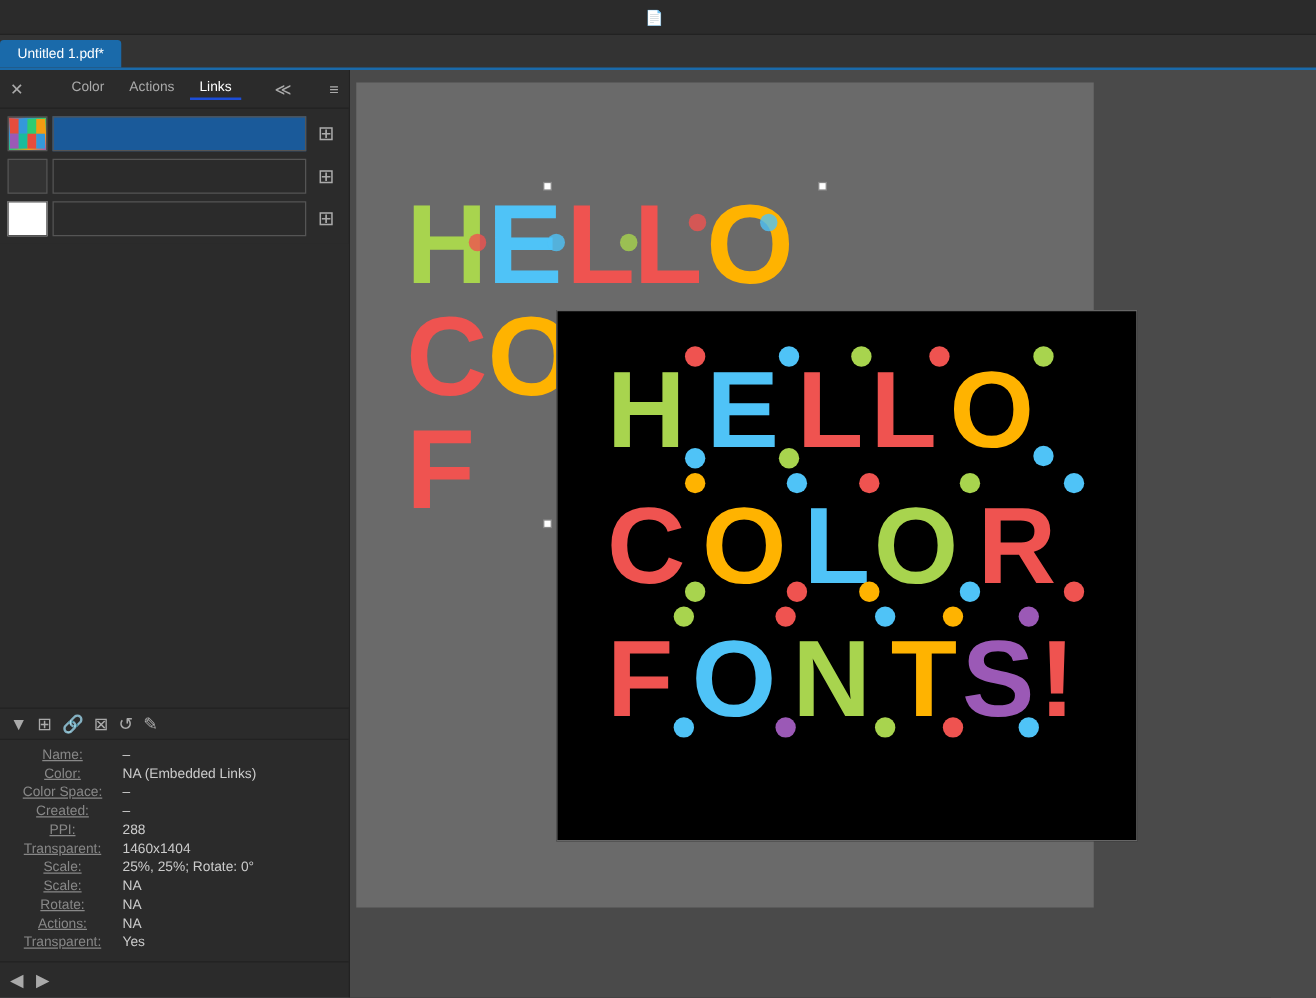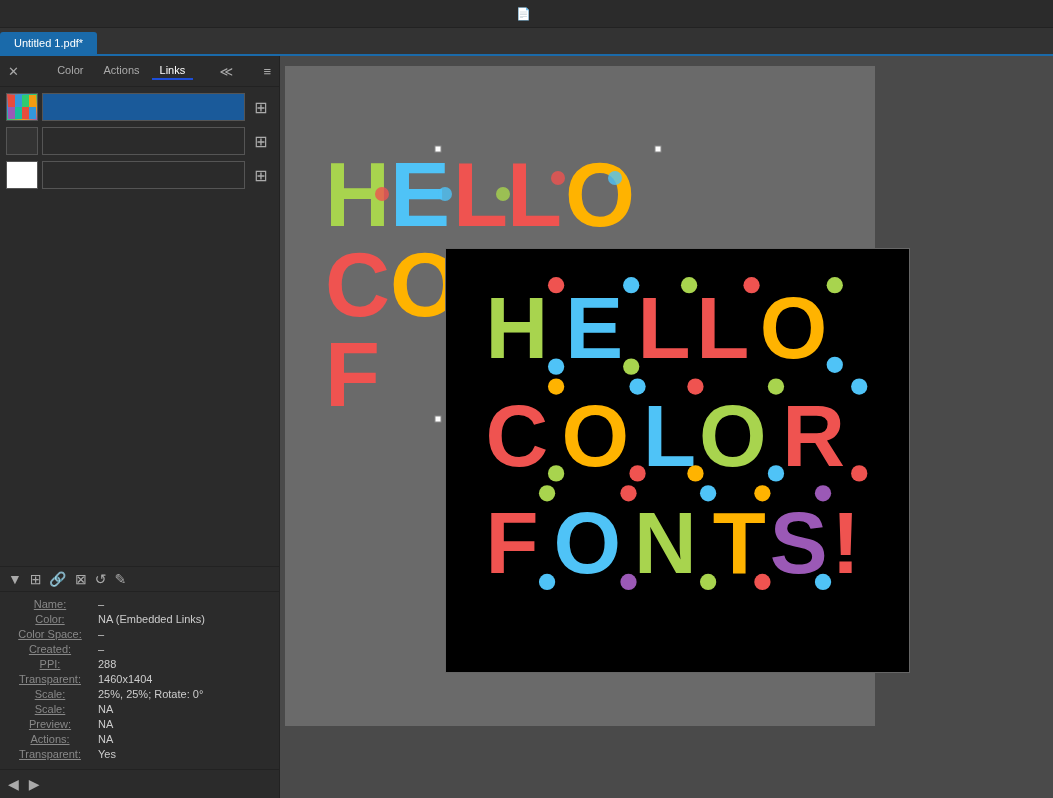--- a/index.html
+++ b/index.html
@@ -348,21 +348,21 @@
       </div>
       <div class="info-row">
         <span class="info-label">Scale:</span>
         <span class="info-value">25%, 25%; Rotate: 0°</span>
       </div>
       <div class="info-row">
         <span class="info-label">Scale:</span>
         <span class="info-value">NA</span>
       </div>
       <div class="info-row">
-        <span class="info-label">Preview:</span>
+        <span class="info-label">Rotate:</span>
         <span class="info-value">NA</span>
       </div>
       <div class="info-row">
         <span class="info-label">Actions:</span>
         <span class="info-value">NA</span>
       </div>
       <div class="info-row">
         <span class="info-label">Transparent:</span>
         <span class="info-value">Yes</span>
       </div>

